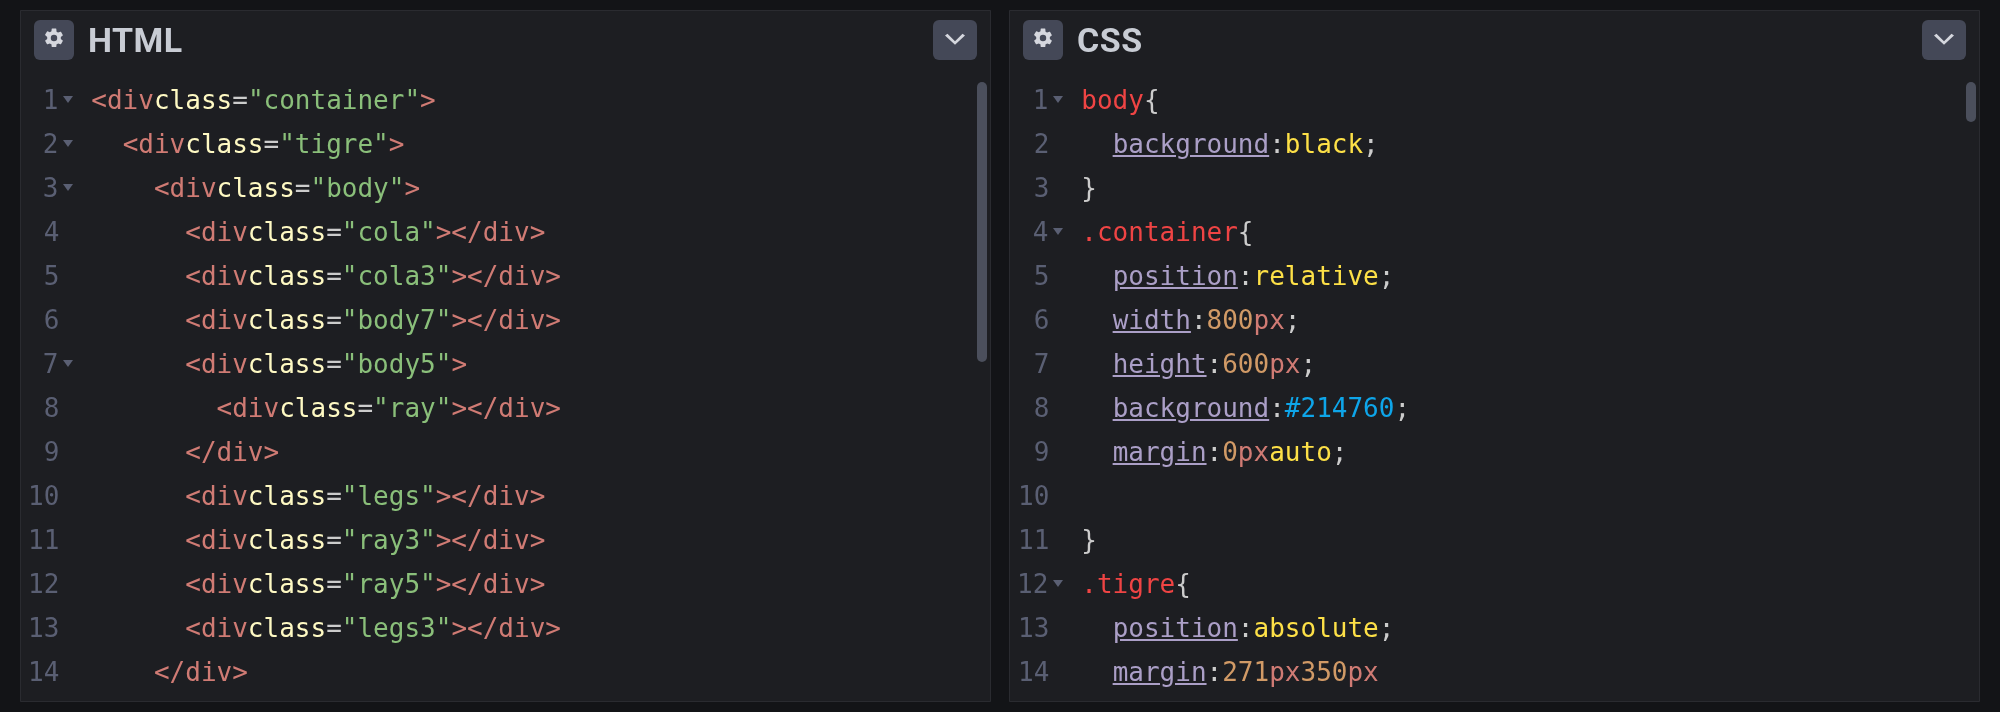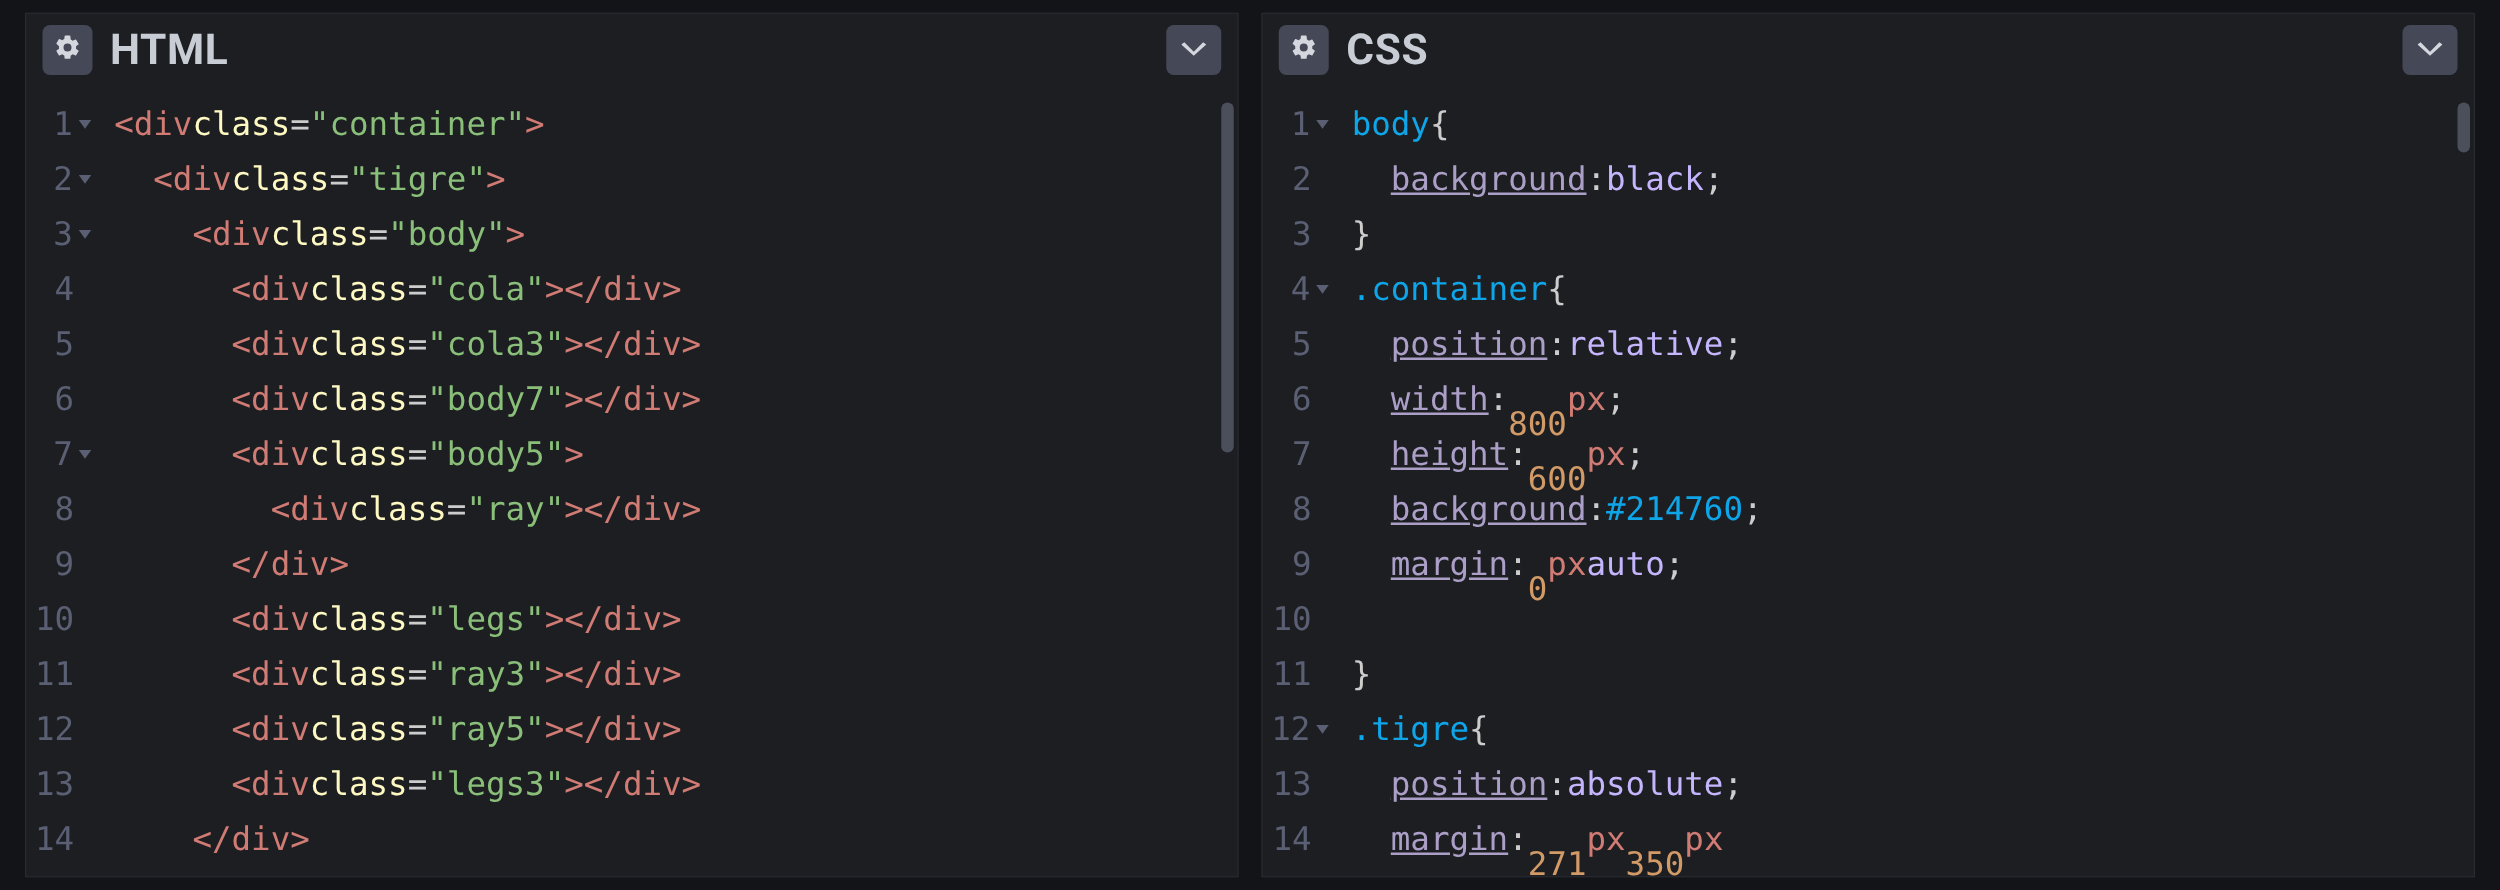--- a/index.html
+++ b/index.html
@@ -11,31 +11,31 @@
   .gear-btn{width:40px;height:40px;border-radius:6px;background:#444857;display:flex;align-items:center;justify-content:center;cursor:pointer;}
   .gear-btn svg{width:22px;height:22px;fill:#d5d7de;}
   .pane-title{font-family:-apple-system,BlinkMacSystemFont,'Segoe UI',Roboto,sans-serif;font-weight:700;font-size:34px;color:#c8ccd4;letter-spacing:.5px;}
   .expand-btn{width:44px;height:40px;border-radius:6px;background:#444857;display:flex;align-items:center;justify-content:center;cursor:pointer;}
   .expand-btn svg{width:20px;height:16px;fill:#d5d7de;}
   .editor{flex:1;display:flex;min-height:0;position:relative;font-size:26px;line-height:44px;}
   .gutter{text-align:right;color:#5a5f73;padding:8px 12px 8px 8px;user-select:none;min-width:58px;box-sizing:border-box;}
   .gutter .ln{height:44px;display:flex;align-items:center;justify-content:flex-end;gap:4px;}
   .fold{display:inline-block;width:0;height:0;border-left:5px solid transparent;border-right:5px solid transparent;border-top:7px solid #5a5f73;margin-left:1px;position:relative;top:-1px;}
   .code{flex:1;padding:8px 0 8px 6px;white-space:pre;overflow:hidden;}
-  .code .row{height:44px;display:flex;align-items:flex-start;}
+  .code .row{height:44px;display:flex;align-items:flex-end;}
   .tag{color:#d07b74;}
   .attr{color:#fef9c3;}
   .eq{color:#cccccc;}
   .str{color:#8abf7a;}
-  .sel{color:#0ea5e9;}
+  .sel{color:#ef4444;}
   .brace{color:#cccccc;}
   .prop{color:#ab9fc7;text-decoration:underline;}
   .colon{color:#cccccc;}
   .valnum{color:#d19a66;margin-top:20px;}
-  .valkw{color:#c4b5fd;}
+  .valkw{color:#fde047;}
   .valhex{color:#0ea5e9;}
   .pxunit{color:#d07b74;}
   .sp{white-space:pre;}
   .semic{color:#cccccc;}
   .scroll-ind{position:absolute;top:12px;right:4px;width:10px;border-radius:5px;background:#4b4f5c;}
   .p1 .scroll-ind{height:280px;}
   .p2 .scroll-ind{height:40px;}
 </style>
 </head>
 <body>

